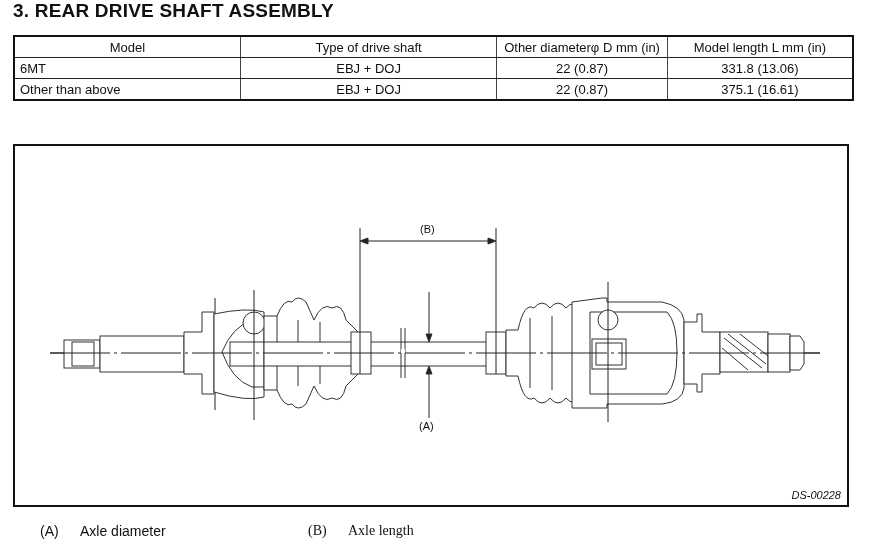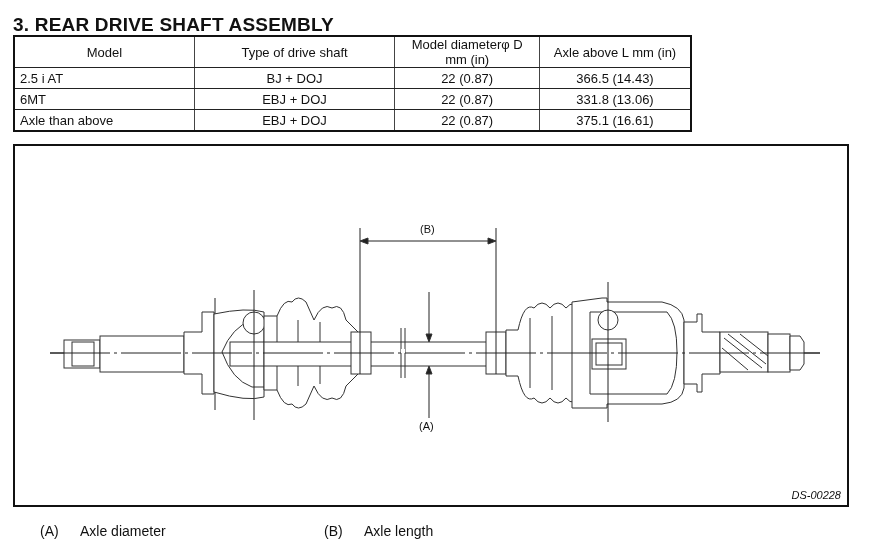--- a/index.html
+++ b/index.html
@@ -1,19 +1,19 @@
 <!DOCTYPE html>
 <html><head>
 <meta charset="utf-8">
 <style>
   html, body { margin:0; padding:0; background:#ffffff; }
   body { width:874px; height:547px; position:relative; overflow:hidden;
          font-family:"Liberation Sans", sans-serif; color:#111; }
-  .title { position:absolute; left:13px; top:14px; font-size:19px; font-weight:bold; letter-spacing:0.2px; }
-  table.spec { position:absolute; left:13px; top:35px; width:679px; border-collapse:collapse; font-size:13px; }
+  .title { position:absolute; left:13px; top:0; font-size:19px; font-weight:bold; letter-spacing:0.2px; }
+  table.spec { position:absolute; left:13px; top:35px; width:841px; border-collapse:collapse; font-size:13px; }
   table.spec td, table.spec th { border-top:1px solid #222; border-bottom:1px solid #222; border-left:1px solid #444; border-right:1px solid #444; height:20px; padding:0 5px; font-weight:normal; }
   table.spec th { text-align:center; }
   table.spec tr td:first-child, table.spec tr th:first-child { border-left:2px solid #111; text-align:left; }
   table.spec tr td:last-child, table.spec tr th:last-child { border-right:2px solid #111; }
   table.spec tr th:first-child { text-align:center; }
   table.spec td { text-align:center; }
   table.spec thead tr th { border-top:2px solid #111; }
   table.spec tbody tr:last-child td { border-bottom:2px solid #111; }
   .diagram { position:absolute; left:13px; top:144px; width:836px; height:363px; border:2px solid #111; box-sizing:border-box; }
   .diagram svg { position:absolute; left:0; top:0; }
@@ -30,39 +30,33 @@
   <colgroup>
     <col style="width:227px">
       <col style="width:257px">
       <col style="width:171px">
       <col style="width:186px">
   </colgroup>
   <thead>
     <tr>
       <th>Model</th>
       <th>Type of drive shaft</th>
-      <th>Model diameterφ D mm (in)</th>
-      <th>Axle above L mm (in)</th>
+      <th>Other diameterφ D mm (in)</th>
+      <th>Model length L mm (in)</th>
     </tr>
   </thead>
   <tbody>
-    <tr>
-      <td>2.5 i AT</td>
-      <td>BJ + DOJ</td>
-      <td>22 (0.87)</td>
-      <td>366.5 (14.43)</td>
-    </tr>
     <tr>
       <td>6MT</td>
       <td>EBJ + DOJ</td>
       <td>22 (0.87)</td>
       <td>331.8 (13.06)</td>
     </tr>
     <tr>
-      <td>Axle than above</td>
+      <td>Other than above</td>
       <td>EBJ + DOJ</td>
       <td>22 (0.87)</td>
       <td>375.1 (16.61)</td>
     </tr>
   </tbody>
 </table>
 
 <div class="diagram">
   <svg width="836" height="363" viewBox="13 144 836 363" fill="none" stroke="#333" stroke-width="1">
 
@@ -126,15 +120,15 @@
     <path d="M427 364 L424 372 L430 372 Z" fill="#222"></path>
     <text x="418" y="231" font-size="11" fill="#111" stroke="none" font-family="Liberation Sans, sans-serif">(B)</text>
     <text x="417" y="428" font-size="11" fill="#111" stroke="none" font-family="Liberation Sans, sans-serif">(A)</text>
   </svg>
   <div class="figid">DS-00228</div>
 </div>
 
 <div class="legend" style="left:40px;">
   <span class="k">(A)</span><span>Axle diameter</span>
 </div>
-<div class="legend" style="left:324px;">
+<div class="legend" style="left:308px;font-family:Liberation Serif, serif;">
   <span class="k">(B)</span><span>Axle length</span>
 </div>
 
 </body></html>

